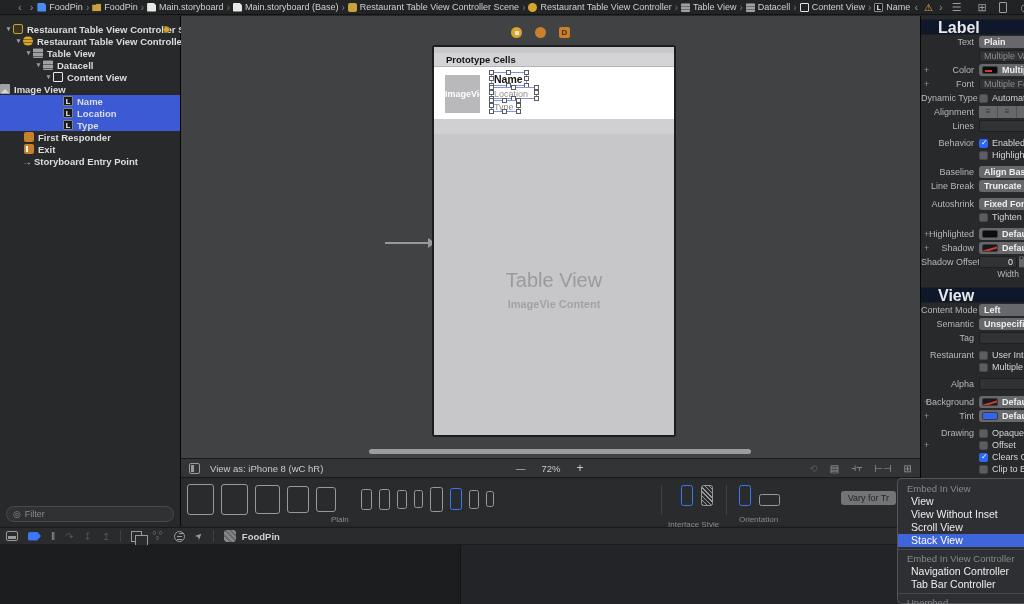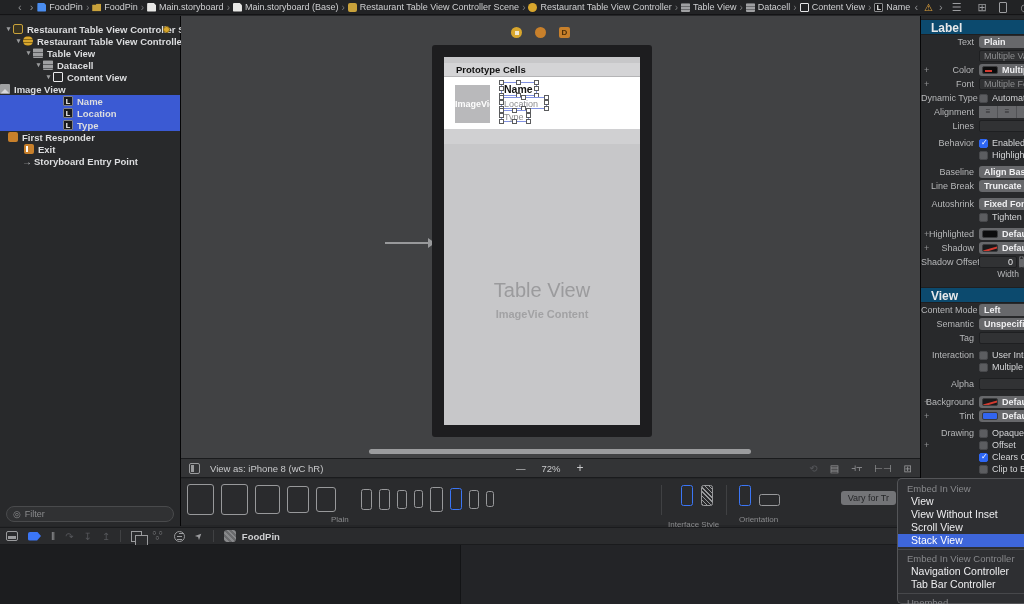--- a/index.html
+++ b/index.html
@@ -67,22 +67,22 @@
   
   #canvas { position:absolute; left:181px; top:16px; width:739px; height:442px; background:#414244; }
   #scenedock { position:absolute; left:330px; top:11px; display:flex; gap:13px; align-items:center; }
   .dock-ic { width:11px; height:11px; }
   .dock-vc { background:#d8a62d; border-radius:50%; position:relative; }
   .dock-vc:after { content:""; position:absolute; left:3.5px; top:3.5px; width:4px; height:4px; background:#efe7cf; }
   .dock-fr { background:#c8802b; border-radius:50%; }
   .dock-exit { background:#c8802b; border-radius:2px; color:#4a2d08; font-size:8px; font-weight:bold;
     text-align:center; line-height:11px; }
 
-  #vcframe { position:absolute; left:251px; top:29px; width:220px; height:392px; background:#1d1d1f;
-    border-radius:3px; padding:12px; }
+  #vcframe { position:absolute; left:251px; top:29px; width:244px; height:392px; background:#1d1d1f;
+    border-radius:3px; padding:2px; }
   #vcscreen { width:100%; height:100%; background:#c7c7c9; position:relative; overflow:hidden; }
   #cellheader { position:absolute; left:0; top:6px; width:100%; height:14px; background:#d4d4d6;
     color:#111; font-size:9.5px; font-weight:bold; line-height:14px; padding-left:12px;
     border-bottom:1px solid #b4b4b6; }
   #cellbody { position:absolute; left:0; top:20px; width:100%; height:52px; background:#fff; }
   #imgph { position:absolute; left:11px; top:8px; width:35px; height:38px; background:#b9b9bb;
     color:#fdfdfd; font-size:9px; font-weight:bold; line-height:38px; text-align:center; overflow:hidden; }
   .selbox { position:absolute; border:1px solid #8292e2; }
   .selbox i { position:absolute; width:5px; height:5px; background:#fff; border:1px solid #5a5b5d; }
   .selbox i:nth-of-type(1){left:-3px;top:-3px;} .selbox i:nth-of-type(2){left:50%;margin-left:-3px;top:-3px;}
@@ -151,22 +151,22 @@
   .appic { width:12px; height:12px; border-radius:3px; background:#88898b;
     background-image:repeating-linear-gradient(45deg,#6a6b6d 0 2px,transparent 2px 4px); }
   #appname { color:#cfd0d2; font-size:9.5px; font-weight:600; margin-left:-4px; }
   #console { position:absolute; left:0; top:545px; width:920px; height:59px; background:#1c1d1f; }
   #console .rpane { position:absolute; left:460px; top:0; width:460px; height:59px; background:#232427;
     border-left:1px solid #131416; }
 
   
   #inspector { position:absolute; left:920px; top:16px; width:104px; height:588px; background:#28292b;
     border-left:1px solid #060607; overflow:hidden; color:#d4d5d7; }
-  .isec { height:16px; line-height:16px; font-size:12px; font-weight:bold; color:#e8e9eb; padding-left:10px;
-    border-top:1px solid #1e1f21; border-bottom:1px solid #1e1f21; background:#0c4a6e; }
+  .isec { height:16px; line-height:16px; font-size:16px; font-weight:bold; color:#e8e9eb; padding-left:17px;
+    border-top:1px solid #1e1f21; border-bottom:1px solid #1e1f21; background:#0f172a; }
   .irow { display:flex; align-items:center; height:14px; margin-top:0; position:relative; }
   .cbrow { height:12px; margin-top:0; }
   .ilab { width:58px; flex-shrink:0; text-align:right; font-size:9px; color:#b6b7b9; padding-right:5px;
     white-space:nowrap; overflow:hidden; }
   .plus { position:absolute; left:3px; color:#8e8f91; font-size:9px; }
   .ctl { flex-shrink:0; white-space:nowrap; }
   .dd { width:70px; height:12px; background:#67686b; border-radius:3px; color:#f0f0f2; font-size:9px;
     line-height:12px; padding-left:5px; font-weight:600; }
   .fld { width:70px; height:12px; background:#313234; border:1px solid #1e1f21; border-radius:2px;
     color:#8b8c8e; font-size:9px; line-height:11px; padding-left:4px; }
@@ -312,21 +312,21 @@
     <span>Name</span>
   </div>
   <div class="trow sel" style="padding-left:63px">
     <span class="ti lbl">L</span>
     <span>Location</span>
   </div>
   <div class="trow sel" style="padding-left:63px">
     <span class="ti lbl">L</span>
     <span>Type</span>
   </div>
-  <div class="trow" style="padding-left:8px">
+  <div class="trow" style="padding-left:24px">
     <span class="ti fr"></span>
     <span>First Responder</span>
   </div>
   <div class="trow" style="padding-left:24px">
     <span class="ti exit"></span>
     <span>Exit</span>
   </div>
   <div class="trow" style="padding-left:20px">
     <span class="entry-arrow-g">→</span>
     <span>Storyboard Entry Point</span>
@@ -568,21 +568,21 @@
   <div class="irow">
     <span class="ilab">Semantic</span>
     <span class="ctl dd">Unspecified</span>
   </div>
   <div class="irow">
     <span class="ilab">Tag</span>
     <span class="ctl fld"></span>
   </div>
   <div class="igap"></div>
   <div class="irow cbrow">
-    <span class="ilab">Interaction</span>
+    <span class="ilab">Restaurant</span>
     <span class="cb"></span>
     <span class="cbl">User Interac</span>
   </div>
   <div class="irow cbrow">
     <span class="ilab"></span>
     <span class="cb"></span>
     <span class="cbl">Multiple Tou</span>
   </div>
   <div class="igap"></div>
   <div class="irow">

